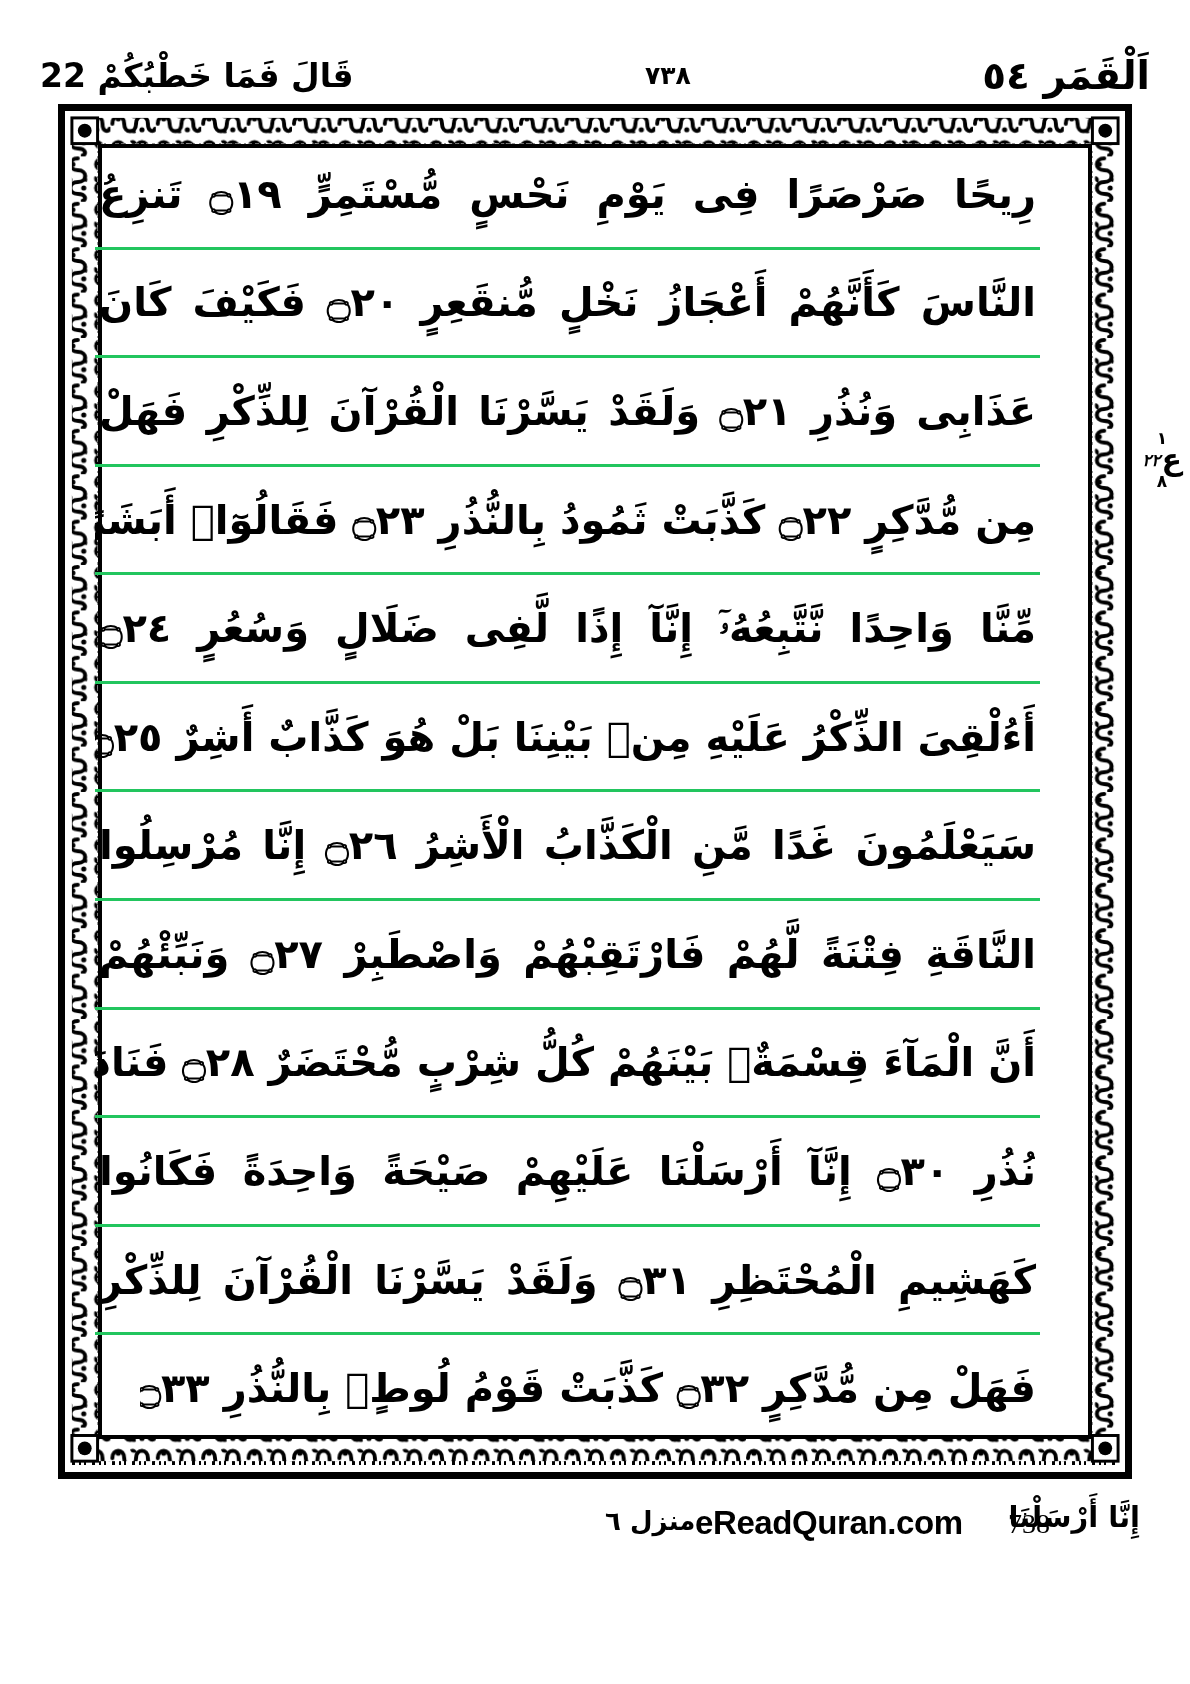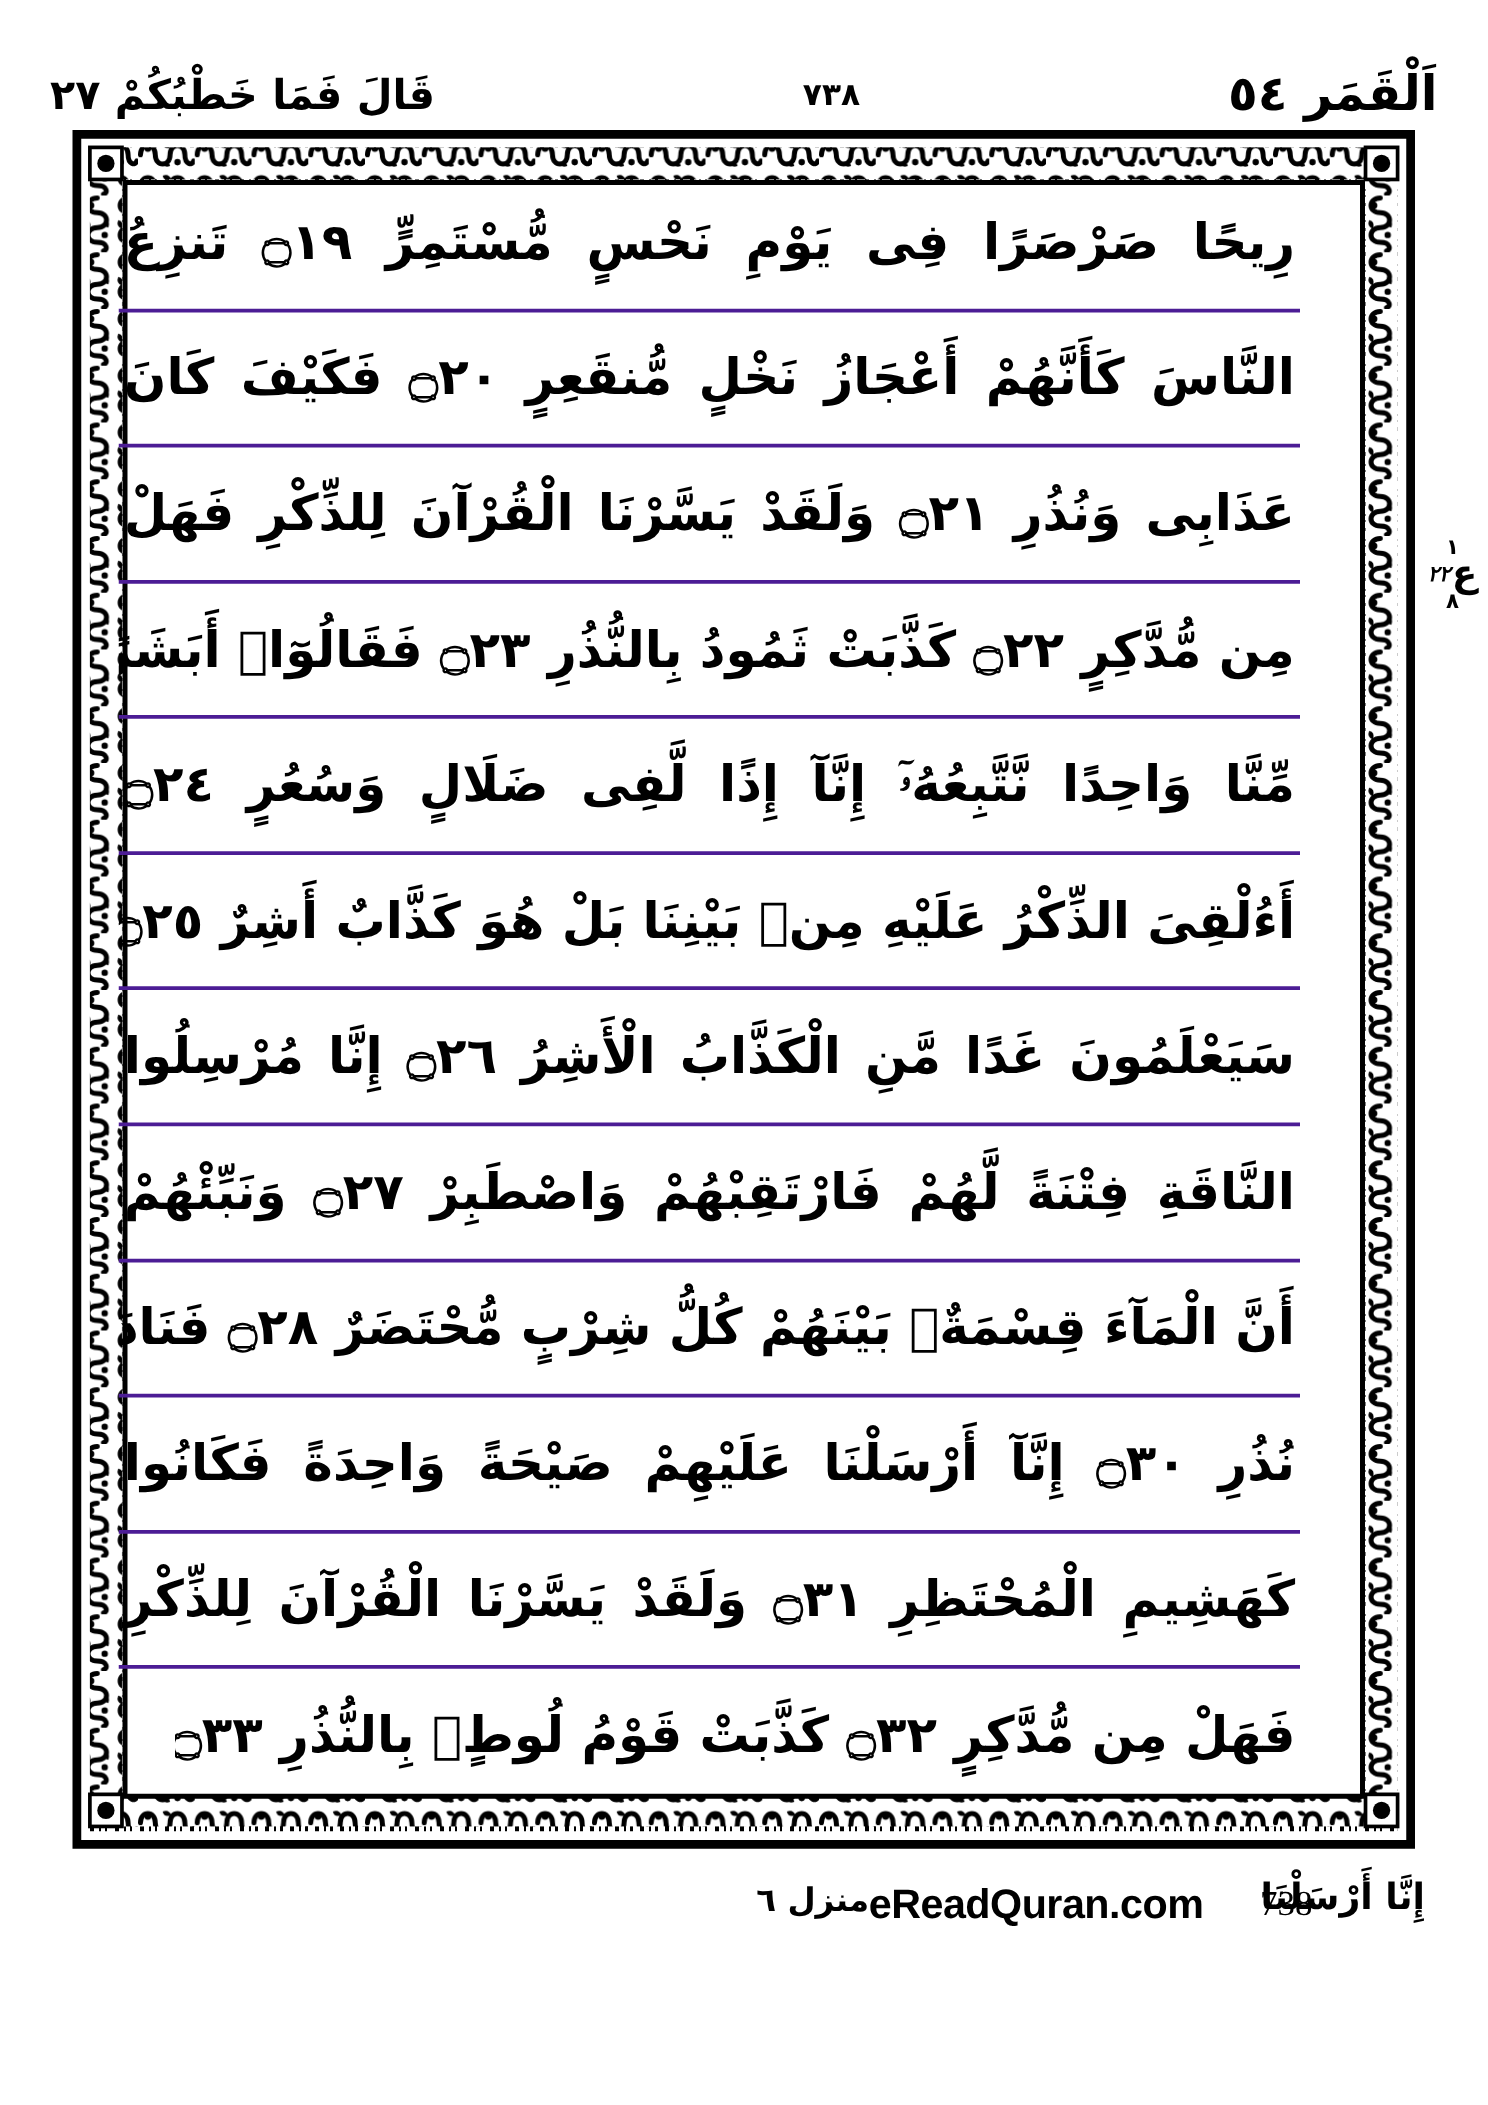--- a/index.html
+++ b/index.html
@@ -117,21 +117,21 @@
     height: 1300px;
     display: flex;
     flex-direction: column;
     direction: rtl;
   }
   .ayah-line {
     flex: 1 1 0;
     display: flex;
     align-items: center;
     justify-content: center;
-    border-bottom: 3px solid #4c1d95;
+    border-bottom: 3px solid #22c55e;
     box-sizing: border-box;
     padding: 0 4px;
     overflow: hidden;
   }
   .ayah-line:last-child { border-bottom: none; margin-left: 45px; }
 
   .ayah-text {
     font-family: "DejaVu Sans", "Liberation Sans", sans-serif;
     font-size: 40px;
     line-height: 1.25;
@@ -213,21 +213,21 @@
   }
 </style>
 </head>
 <body>
 
 <div class="page">
 
   <div class="header">
     <span class="header-item header-surah">اَلْقَمَر ٥٤</span>
     <span class="header-item header-page">٧٣٨</span>
-    <span class="header-item header-juz">قَالَ فَمَا خَطْبُكُمْ ٢٧</span>
+    <span class="header-item header-juz">قَالَ فَمَا خَطْبُكُمْ 22</span>
   </div>
 
   <div class="frame-outer">
     <div class="frame-band"></div>
 
     <svg class="frame-svg" viewBox="0 0 1074 1375" preserveAspectRatio="none">
       <defs>
         <pattern id="vine-h" width="46" height="26" patternUnits="userSpaceOnUse">
           <rect width="46" height="26" fill="#ffffff"></rect>
           <path d="M2 13 C2 3, 14 3, 14 13 C14 23, 26 23, 26 13 C26 3, 38 3, 38 13 C38 21, 44 22, 45 18" fill="none" stroke="#000" stroke-width="4" stroke-linecap="round"></path>

